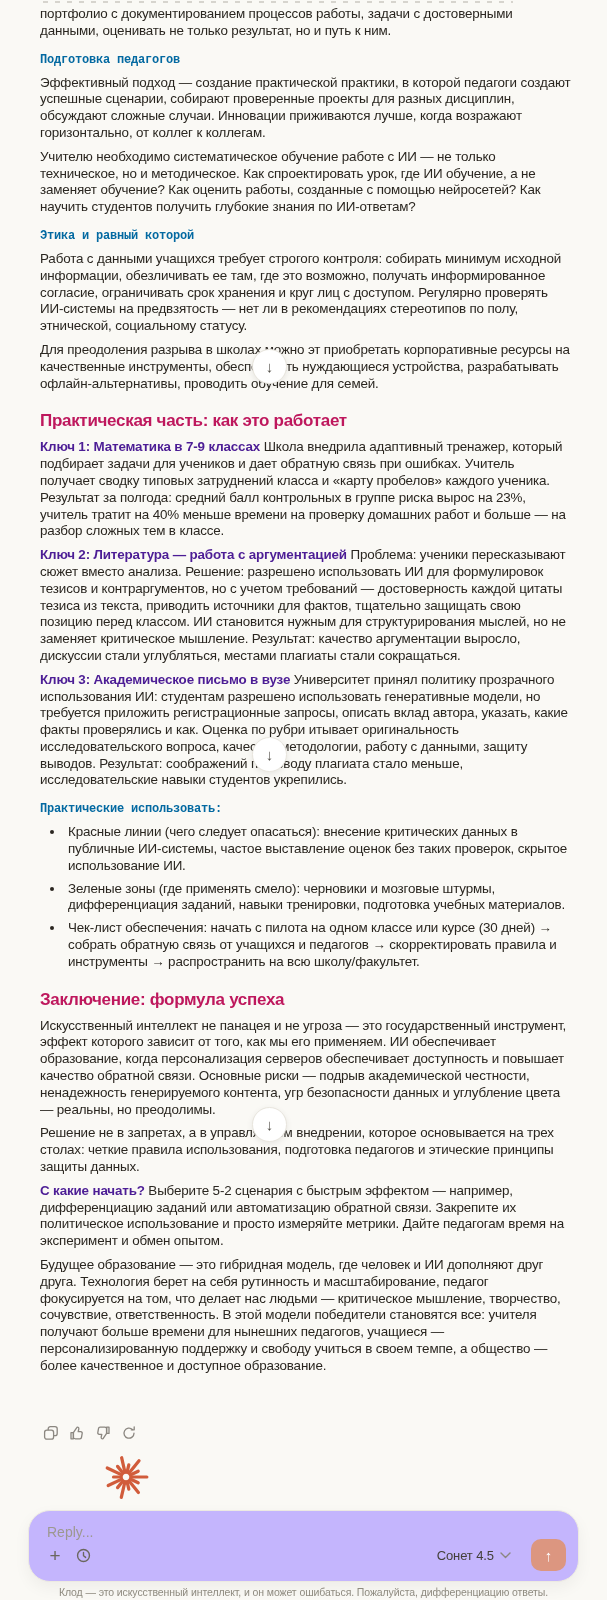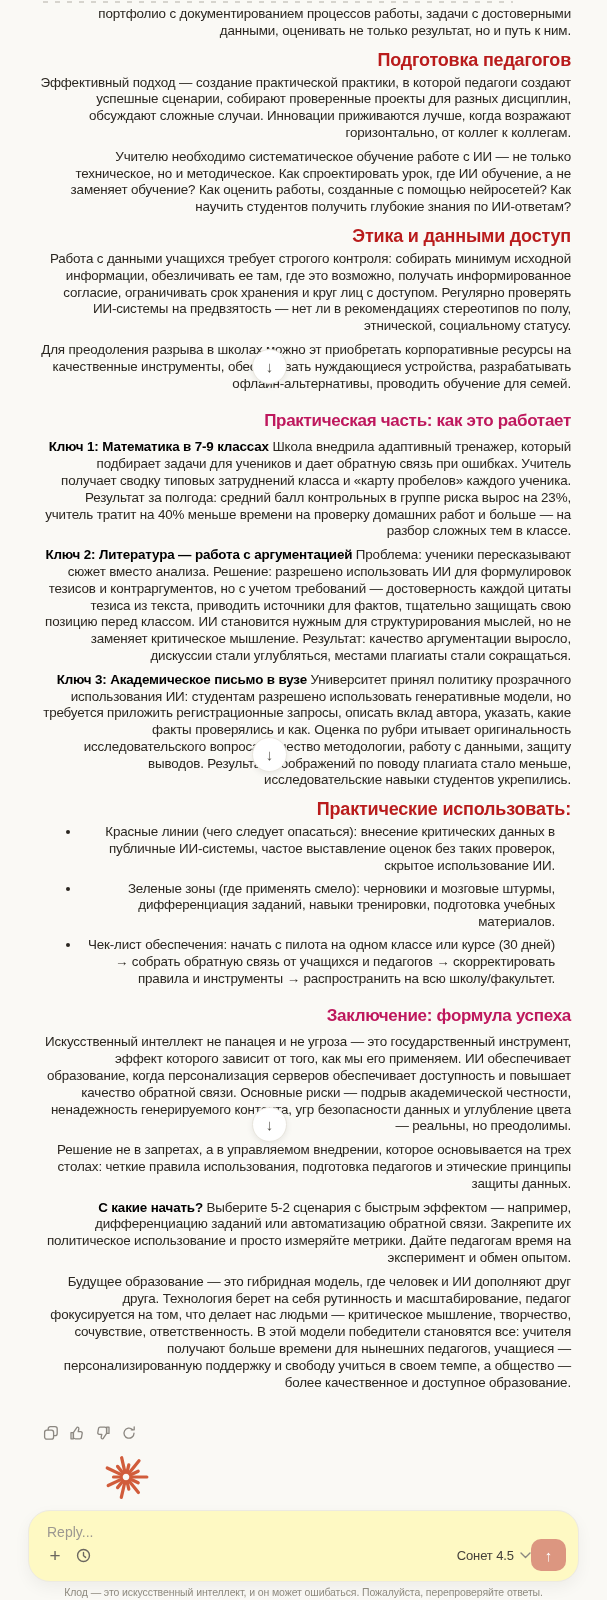--- a/index.html
+++ b/index.html
@@ -3,36 +3,36 @@
 <meta charset="utf-8">
 <style>
   html,body{margin:0;padding:0;}
   body{
     width:607px;height:1600px;position:relative;overflow:hidden;
     background:#FAF9F5;color:#2a2620;
     font-family:"Liberation Sans", sans-serif;
   }
   .content{
     position:absolute;top:0;left:0;width:607px;height:1424px;
-    box-sizing:border-box;padding:6px 36px 0 40px;overflow:hidden;text-align:right;
+    box-sizing:border-box;padding:6px 36px 0 40px;overflow:hidden;
   }
   .content p{
     font-size:13.4px;line-height:16.8px;letter-spacing:-0.15px;
     margin:0 0 7px;
   }
   .content h3{
-    font-size:18px;line-height:17px;letter-spacing:-0.2px;
-    margin:12px 0 6px;color:#b91c1c;
+    font-size:12px;line-height:17px;letter-spacing:-0.2px;
+    margin:12px 0 6px;color:#0369a1;font-family:Liberation Mono, monospace;
   }
   .content h2{
     font-size:17px;line-height:20px;letter-spacing:-0.3px;
     margin:19px 0 8px;color:#be185d;
   }
-  .content strong{font-weight:bold;color:#000000;}
-  .content ul{margin:2px 16px 8px;padding-left:25px;}
+  .content strong{font-weight:bold;color:#4c1d95;}
+  .content ul{margin:2px 0 8px;padding-left:25px;}
   .content li{
     font-size:13.4px;line-height:16.8px;letter-spacing:-0.15px;
     margin:0 0 6px;padding-left:3px;
   }
   .top-clip{
     position:absolute;top:1px;left:43px;width:470px;height:2px;opacity:.5;
     background:repeating-linear-gradient(90deg,#b3afa6 0 5px,transparent 5px 12px);
   }
   
   .scroll-btn{
@@ -50,42 +50,42 @@
   .icon-btn{
     width:18px;height:18px;display:flex;align-items:center;justify-content:center;
     color:#8b8780;cursor:pointer;
   }
   .icon-btn svg{stroke:#8b8780;fill:none;stroke-width:1.3;stroke-linecap:round;stroke-linejoin:round;}
   
   .logo{position:absolute;left:101px;top:1452px;width:50px;height:50px;z-index:2;}
   
   .composer{
     position:absolute;left:28px;top:1510px;width:551px;height:72px;box-sizing:border-box;
-    background:#fef9c3;border:1px solid #edeae2;border-radius:22px;
+    background:#c4b5fd;border:1px solid #edeae2;border-radius:22px;
     box-shadow:0 6px 16px rgba(0,0,0,.05);z-index:6;
   }
   .reply-input{
     position:absolute;left:16px;top:12px;width:400px;border:none;outline:none;
     background:transparent;font-family:"Liberation Sans",sans-serif;
     font-size:14px;color:#55524b;
   }
   .reply-input::placeholder{color:#9c9890;}
   .composer-bottom{
     position:absolute;left:14px;right:12px;bottom:9px;height:34px;
     display:flex;align-items:center;
   }
   .tool-btn{
     width:24px;height:24px;display:flex;align-items:center;justify-content:center;
     color:#6b675f;cursor:pointer;margin-right:4px;
   }
   .tool-btn svg{stroke:#6b675f;fill:none;stroke-width:1.3;stroke-linecap:round;}
   .plus-glyph{font-size:19px;font-weight:400;line-height:1;color:#6b675f;}
   .model-select{
     margin-left:auto;display:flex;align-items:center;gap:6px;cursor:pointer;
-    font-size:13px;color:#44403a;letter-spacing:-0.1px;padding-right:0;
+    font-size:13px;color:#44403a;letter-spacing:-0.1px;padding-right:20px;
   }
   .model-select svg{stroke:#8b8780;fill:none;stroke-width:1.4;stroke-linecap:round;stroke-linejoin:round;}
   .send-btn{
     width:35px;height:32px;border-radius:10px;background:#DC9680;
     display:flex;align-items:center;justify-content:center;cursor:pointer;
     color:#ffffff;font-size:15px;font-weight:bold;
   }
   .page-footer{
     position:absolute;left:0;right:0;top:1586px;text-align:center;
     font-size:10.5px;letter-spacing:-0.1px;color:#8f8b80;z-index:6;
@@ -96,21 +96,21 @@
 
 <div class="top-clip"></div>
 
 <div class="content">
   <p>портфолио с документированием процессов работы, задачи с достоверными данными, оценивать не только результат, но и путь к ним.</p>
 
   <h3>Подготовка педагогов</h3>
   <p>Эффективный подход — создание практической практики, в которой педагоги создают успешные сценарии, собирают проверенные проекты для разных дисциплин, обсуждают сложные случаи. Инновации приживаются лучше, когда возражают горизонтально, от коллег к коллегам.</p>
   <p>Учителю необходимо систематическое обучение работе с ИИ — не только техническое, но и методическое. Как спроектировать урок, где ИИ обучение, а не заменяет обучение? Как оценить работы, созданные с помощью нейросетей? Как научить студентов получить глубокие знания по ИИ-ответам?</p>
 
-  <h3>Этика и данными доступ</h3>
+  <h3>Этика и равный которой</h3>
   <p>Работа с данными учащихся требует строгого контроля: собирать минимум исходной информации, обезличивать ее там, где это возможно, получать информированное согласие, ограничивать срок хранения и круг лиц с доступом. Регулярно проверять ИИ-системы на предвзятость — нет ли в рекомендациях стереотипов по полу, этнической, социальному статусу.</p>
   <p>Для преодоления разрыва в школах можно эт приобретать корпоративные ресурсы на качественные инструменты, обеспечивать нуждающиеся устройства, разрабатывать офлайн-альтернативы, проводить обучение для семей.</p>
 
   <h2>Практическая часть: как это работает</h2>
   <p><strong>Ключ 1: Математика в 7-9 классах</strong><span> Школа внедрила адаптивный тренажер, который подбирает задачи для учеников и дает обратную связь при ошибках. Учитель получает сводку типовых затруднений класса и «карту пробелов» каждого ученика. Результат за полгода: средний балл контрольных в группе риска вырос на 23%, учитель тратит на 40% меньше времени на проверку домашних работ и больше — на разбор сложных тем в классе.</span></p>
   <p><strong>Ключ 2: Литература — работа с аргументацией</strong><span> Проблема: ученики пересказывают сюжет вместо анализа. Решение: разрешено использовать ИИ для формулировок тезисов и контраргументов, но с учетом требований — достоверность каждой цитаты тезиса из текста, приводить источники для фактов, тщательно защищать свою позицию перед классом. ИИ становится нужным для структурирования мыслей, но не заменяет критическое мышление. Результат: качество аргументации выросло, дискуссии стали углубляться, местами плагиаты стали сокращаться.</span></p>
   <p><strong>Ключ 3: Академическое письмо в вузе</strong><span> Университет принял политику прозрачного использования ИИ: студентам разрешено использовать генеративные модели, но требуется приложить регистрационные запросы, описать вклад автора, указать, какие факты проверялись и как. Оценка по рубри  итывает оригинальность исследовательского вопроса, качество методологии, работу с данными, защиту выводов. Результат: соображений по поводу плагиата стало меньше, исследовательские навыки студентов укрепились.</span></p>
 
   <h3>Практические использовать:</h3>
   <ul>
@@ -201,13 +201,13 @@
       <svg width="11" height="7" viewBox="0 0 11 7">
           <polyline points="1,1 5.5,5.5 10,1"></polyline>
         </svg>
     </div>
     <div class="send-btn">
         <span>↑</span>
       </div>
   </div>
 </div>
 
-<div class="page-footer">Клод — это искусственный интеллект, и он может ошибаться. Пожалуйста, перепроверяйте ответы.</div>
+<div class="page-footer">Клод — это искусственный интеллект, и он может ошибаться. Пожалуйста, дифференциацию ответы.</div>
 
 </body></html>

